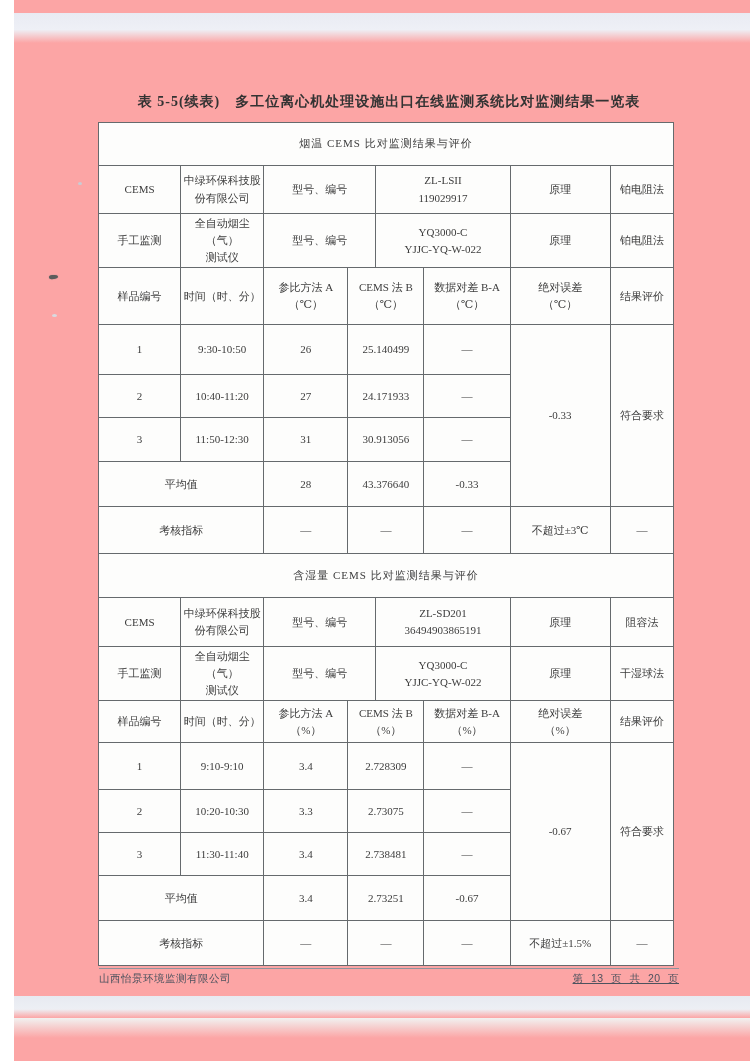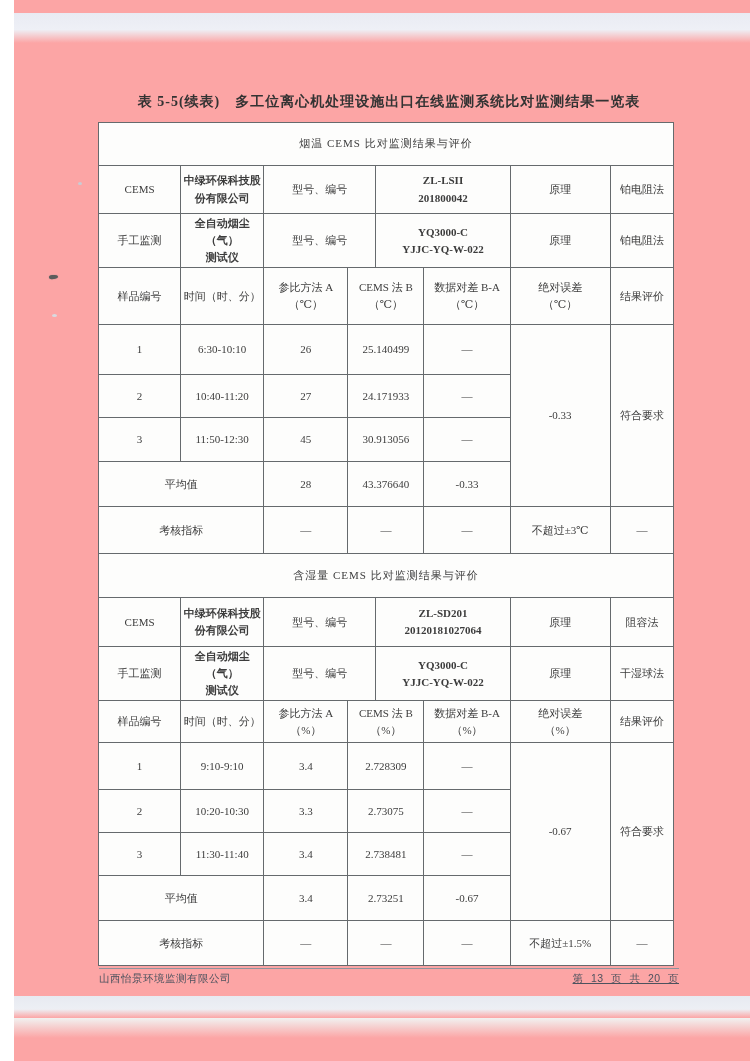--- a/index.html
+++ b/index.html
@@ -31,21 +31,21 @@
     border-collapse:collapse; table-layout:fixed; width:576px;
     background:#fdfdfc;
   }
   table.report td{
     border:1px solid #666a6d;
     text-align:center; vertical-align:middle;
     font-size:11px; line-height:1.55; color:#3c3c3c;
     padding:1px 2px; overflow:hidden;
   }
   td.section-head{ font-size:12.5px; letter-spacing:1px; color:#41454a; }
-  td.ml{ white-space:pre-line;font-weight:bold; }
+  td.ml{ white-space:pre-line; }
   td.colhead{ font-size:10.5px; white-space:pre-line; }
   .footer-rule{
     position:absolute; left:85px; top:968px; width:580px; height:1px; background:#8d939c;
   }
   .footer{
     position:absolute; left:85px; top:972px; width:580px;
     display:flex; justify-content:space-between;
     font-size:10.5px; color:#4c525e; letter-spacing:0.5px;
     font-family:"Liberation Sans","DejaVu Sans",sans-serif;
   }
@@ -92,21 +92,21 @@
     <tbody>
         <tr style="height:43px">
       <td colspan="8" class="section-head">烟温 CEMS 比对监测结果与评价</td>
     </tr>
     <tr style="height:48px">
       <td>CEMS</td>
       <td class="ml">中绿环保科技股
 份有限公司</td>
       <td colspan="2">型号、编号</td>
       <td colspan="2" class="ml">ZL-LSII
-201800042</td>
+119029917</td>
       <td>原理</td>
       <td>铂电阻法</td>
     </tr>
     <tr style="height:48px">
       <td>手工监测</td>
       <td class="ml">全自动烟尘（气）
 测试仪</td>
       <td colspan="2">型号、编号</td>
       <td colspan="2" class="ml">YQ3000-C
 YJJC-YQ-W-022</td>
@@ -121,38 +121,38 @@
       <td colspan="2" class="colhead">CEMS 法 B
 （℃）</td>
       <td class="colhead">数据对差 B-A
 （℃）</td>
       <td class="colhead">绝对误差
 （℃）</td>
       <td class="colhead">结果评价</td>
     </tr>
     <tr style="height:50px">
       <td>1</td>
-      <td>6:30-10:10</td>
+      <td>9:30-10:50</td>
       <td>26</td>
       <td colspan="2">25.140499</td>
       <td>—</td>
       <td rowspan="4">-0.33</td>
       <td rowspan="4">符合要求</td>
     </tr>
     <tr style="height:43px">
       <td>2</td>
       <td>10:40-11:20</td>
       <td>27</td>
       <td colspan="2">24.171933</td>
       <td>—</td>
     </tr>
     <tr style="height:44px">
       <td>3</td>
       <td>11:50-12:30</td>
-      <td>45</td>
+      <td>31</td>
       <td colspan="2">30.913056</td>
       <td>—</td>
     </tr>
     <tr style="height:45px">
       <td colspan="2">平均值</td>
       <td>28</td>
       <td colspan="2">43.376640</td>
       <td>-0.33</td>
     </tr>
     <tr style="height:47px">
@@ -166,21 +166,21 @@
 
     <tr style="height:44px">
       <td colspan="8" class="section-head">含湿量 CEMS 比对监测结果与评价</td>
     </tr>
     <tr style="height:49px">
       <td>CEMS</td>
       <td class="ml">中绿环保科技股
 份有限公司</td>
       <td colspan="2">型号、编号</td>
       <td colspan="2" class="ml">ZL-SD201
-20120181027064</td>
+36494903865191</td>
       <td>原理</td>
       <td>阻容法</td>
     </tr>
     <tr style="height:49px">
       <td>手工监测</td>
       <td class="ml">全自动烟尘（气）
 测试仪</td>
       <td colspan="2">型号、编号</td>
       <td colspan="2" class="ml">YQ3000-C
 YJJC-YQ-W-022</td>

